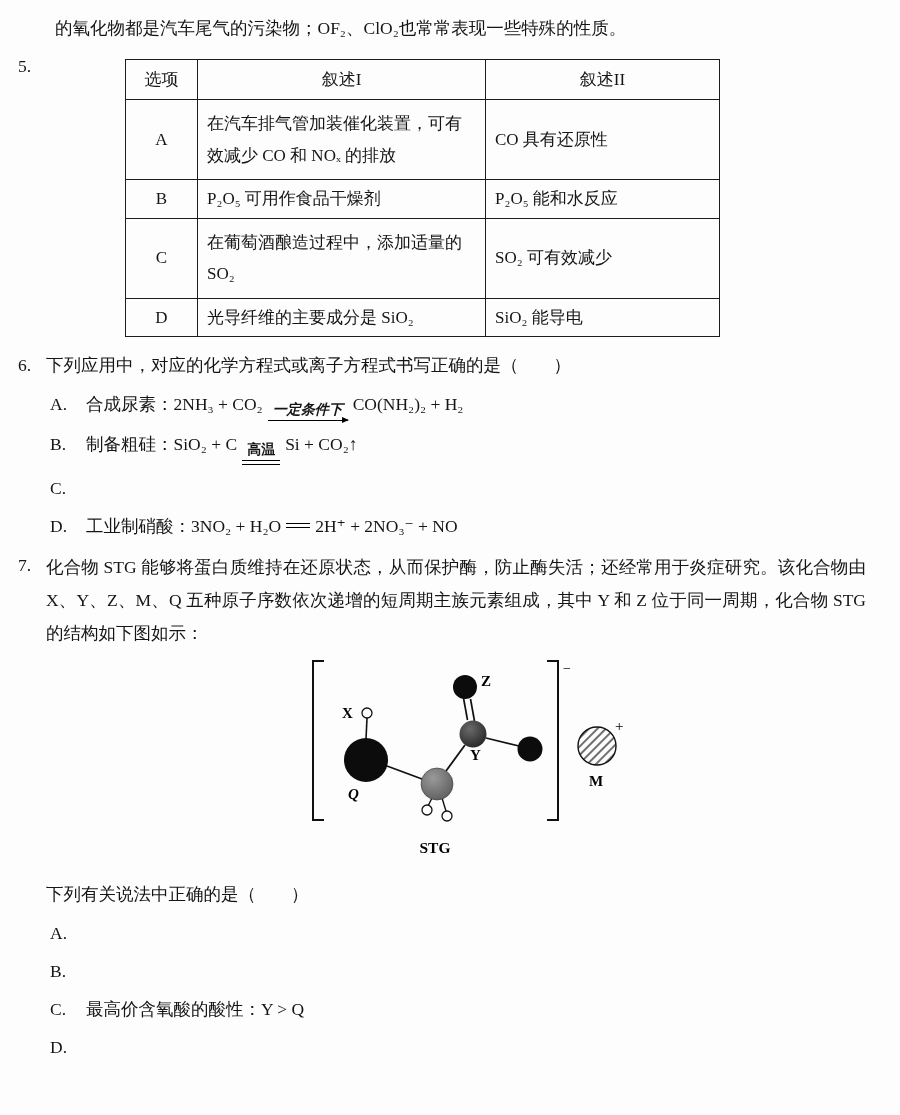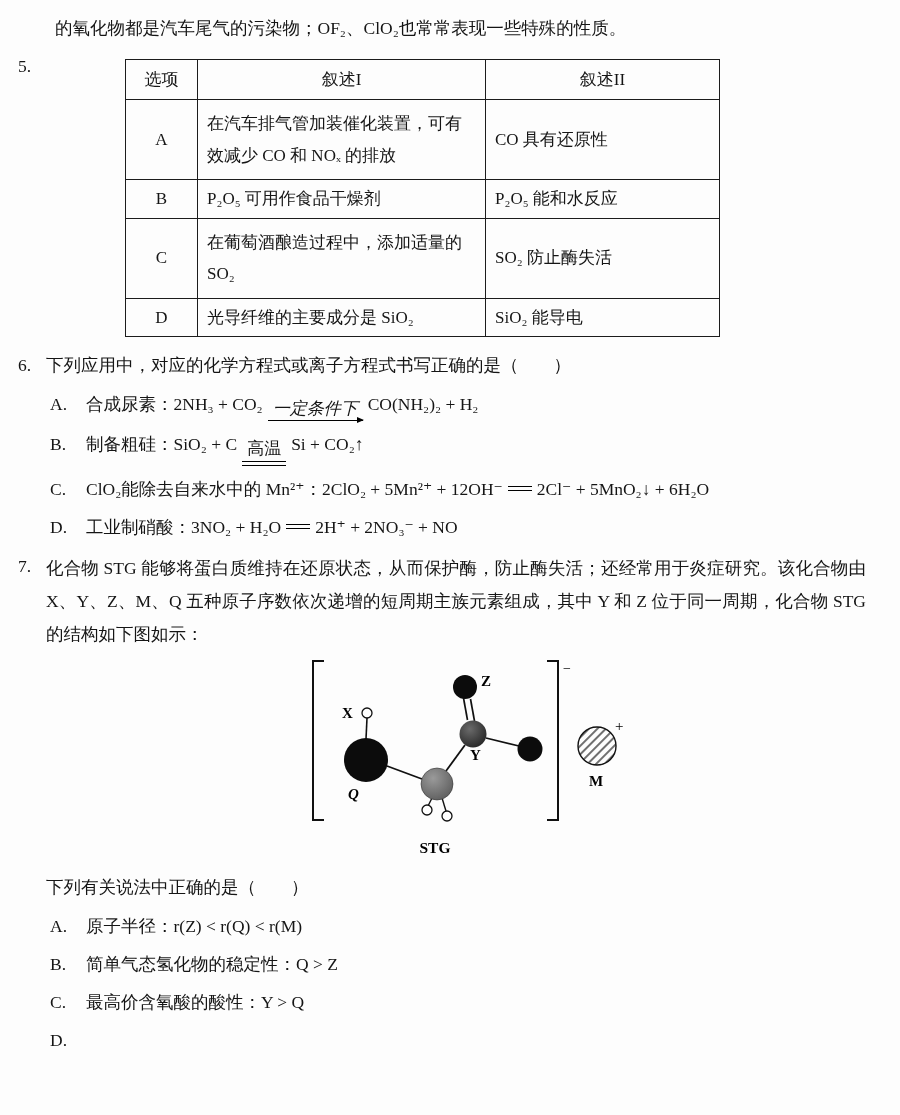--- a/index.html
+++ b/index.html
@@ -25,31 +25,31 @@
   .col-s2{width:234px;}
   td.opt-cell{text-align:center;}
   td.desc-cell{text-align:left;}
   tr.tall td{padding-top:8px;padding-bottom:8px;}
   
   .opt{display:flex;align-items:baseline;margin:9px 0 0 4px;line-height:1.65;}
   .opt-label{flex:none;width:36px;}
   .formula{white-space:nowrap;}
   
   .condstack{display:inline-flex;flex-direction:column;align-items:center;justify-content:flex-end;vertical-align:-4px;margin:0 5px;}
-  .cond{font-size:17px;line-height:1.15;padding:0 5px 2px;}
+  .cond{font-size:14px;line-height:1.15;padding:0 5px 2px;font-weight:bold;}
   .cond-i{font-style:italic;}
   .arr{position:relative;display:block;width:100%;min-width:78px;height:0;border-top:1.4px solid #000;}
   .arr::after{content:"";position:absolute;right:-1px;top:-3.9px;width:0;height:0;
     border-left:7px solid #000;border-top:3.2px solid transparent;border-bottom:3.2px solid transparent;}
   .dline{display:block;width:100%;min-width:34px;height:3px;border-top:1.4px solid #000;border-bottom:1.4px solid #000;}
   .deq{display:inline-block;width:24px;height:3px;border-top:1.4px solid #000;border-bottom:1.4px solid #000;vertical-align:4px;margin:0 5px;}
   
   .q7-stem{line-height:1.9;text-align:justify;}
   .diagram-wrap{width:345px;margin:6px auto 0;transform:translateX(16px);}
-  .ask{margin-top:4px;line-height:1.7;}
+  .ask{margin-top:12px;line-height:1.7;}
   svg text{font-family:"Liberation Serif","DejaVu Serif",serif;}
 </style>
 </head>
 <body>
 
 <div class="page">
 
   <p class="cont-line">的氧化物都是汽车尾气的污染物；OF₂、ClO₂也常常表现一些特殊的性质。</p>
 
   <div class="q">
@@ -73,21 +73,21 @@
           <td class="desc-cell">CO 具有还原性</td>
         </tr>
         <tr>
           <td class="opt-cell">B</td>
           <td class="desc-cell">P₂O₅ 可用作食品干燥剂</td>
           <td class="desc-cell">P₂O₅ 能和水反应</td>
         </tr>
         <tr class="tall">
           <td class="opt-cell">C</td>
           <td class="desc-cell">在葡萄酒酿造过程中，添加适量的 SO₂</td>
-          <td class="desc-cell">SO₂ 防止酶失活</td>
+          <td class="desc-cell">SO₂ 可有效减少</td>
         </tr>
         <tr>
           <td class="opt-cell">D</td>
           <td class="desc-cell">光导纤维的主要成分是 SiO₂</td>
           <td class="desc-cell">SiO₂ 能导电</td>
         </tr>
       </tbody>
         </table>
     </div>
   </div>
@@ -108,21 +108,20 @@
       <div class="opt">
         <span class="opt-label">B.</span>
         <span class="formula"><span>制备粗硅：</span><span>SiO₂ + C</span><span class="condstack">
               <span class="cond">高温</span>
               <span class="dline"></span>
             </span><span>Si + CO₂↑</span></span>
       </div>
 
       <div class="opt">
         <span class="opt-label">C.</span>
-        <span class="formula"><span>ClO₂能除去自来水中的 Mn²⁺：</span><span>2ClO₂ + 5Mn²⁺ + 12OH⁻</span><span class="deq"></span><span>2Cl⁻ + 5MnO₂↓ + 6H₂O</span></span>
       </div>
 
       <div class="opt">
         <span class="opt-label">D.</span>
         <span class="formula"><span>工业制硝酸：</span><span>3NO₂ + H₂O</span><span class="deq"></span><span>2H⁺ + 2NO₃⁻ + NO</span></span>
       </div>
     </div>
   </div>
 
   <div class="q">
@@ -176,25 +175,23 @@
           <text x="315" y="74" font-size="15">+</text>
           <text x="289" y="129" font-size="15" font-weight="bold">M</text>
           <text x="135" y="196" font-size="15.5" font-weight="bold" text-anchor="middle">STG</text>
         </svg>
       </div>
 
       <div class="ask">下列有关说法中正确的是（　　）</div>
 
       <div class="opt">
         <span class="opt-label">A.</span>
-        <span>原子半径：r(Z) &lt; r(Q) &lt; r(M)</span>
       </div>
       <div class="opt">
         <span class="opt-label">B.</span>
-        <span>简单气态氢化物的稳定性：Q &gt; Z</span>
       </div>
       <div class="opt">
         <span class="opt-label">C.</span>
         <span>最高价含氧酸的酸性：Y &gt; Q</span>
       </div>
       <div class="opt">
         <span class="opt-label">D.</span>
       </div>
     </div>
   </div>

